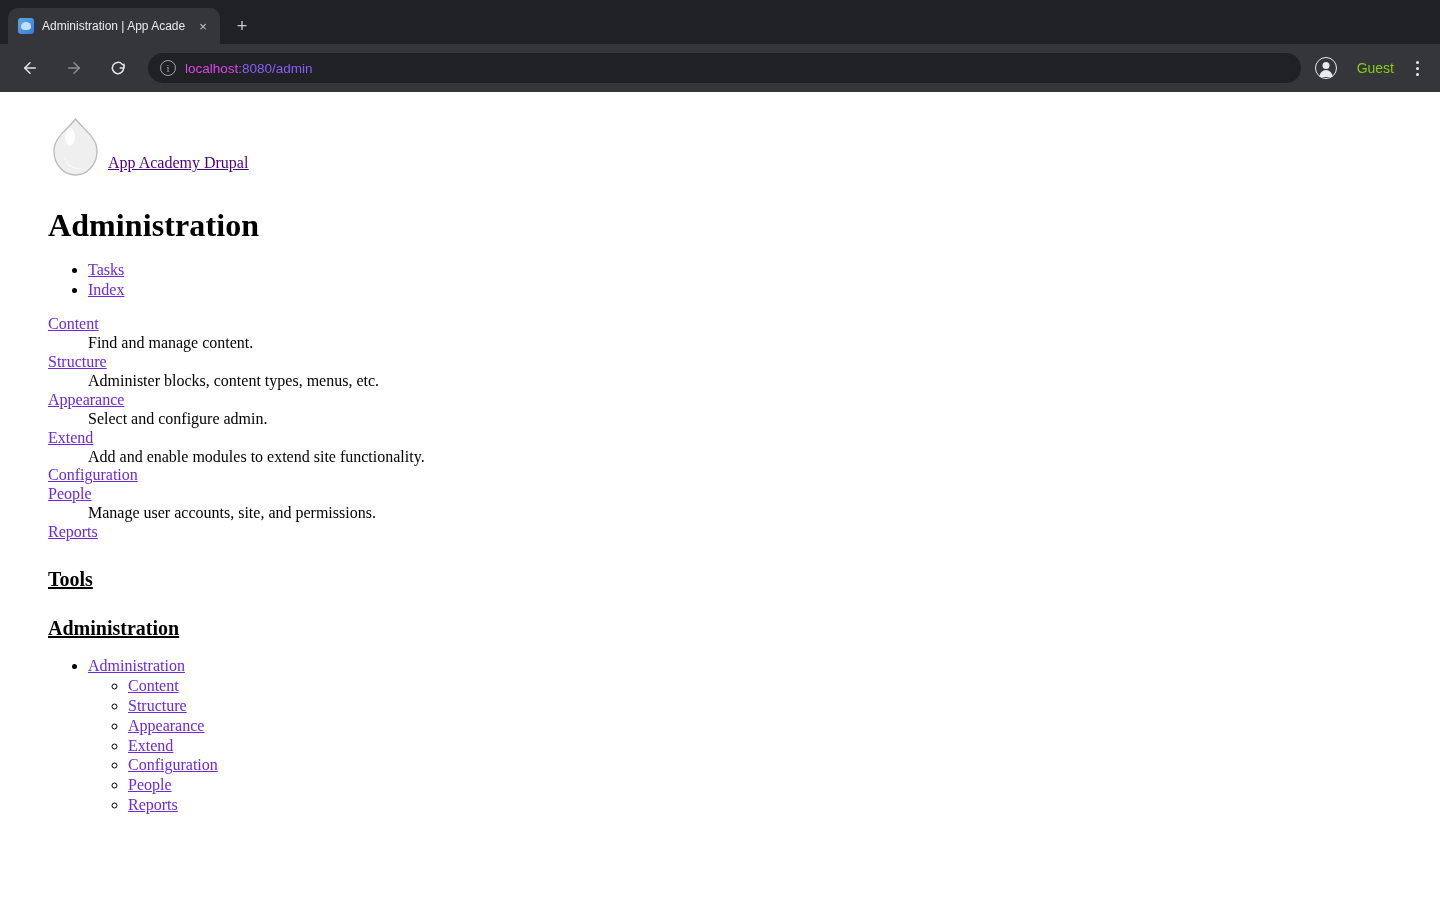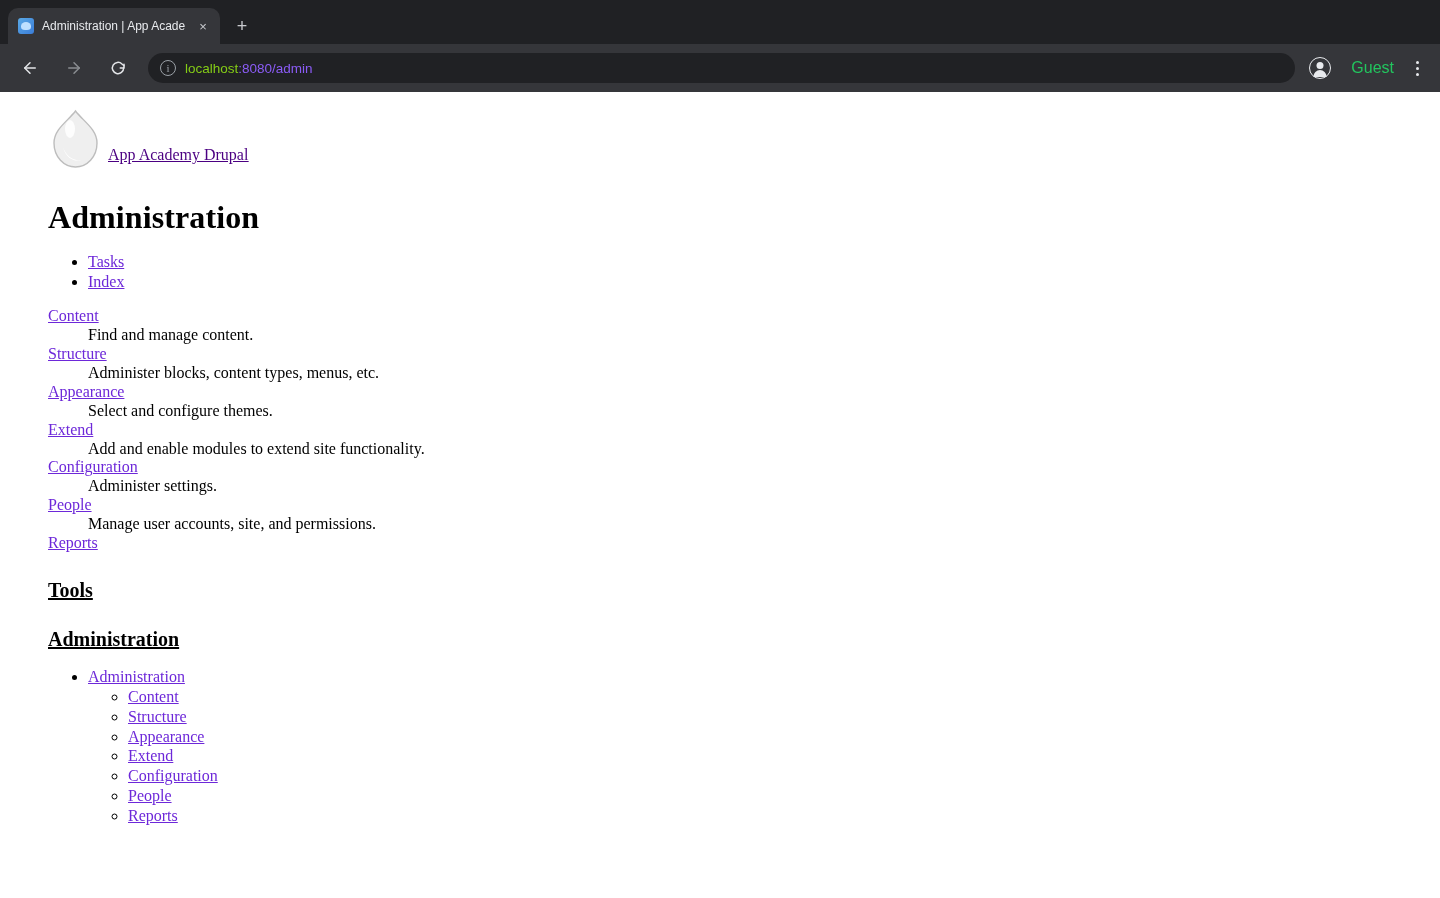--- a/index.html
+++ b/index.html
@@ -117,28 +117,28 @@
     display: flex; align-items: center; justify-content: center;
     flex: 0 0 16px;
     line-height: 1;
   }
   .url {
     color: #e8eaed;
     font-size: 13.5px;
     white-space: nowrap;
     overflow: hidden;
   }
-  .url .host { color: #84cc16; }
+  .url .host { color: #d946ef; }
   .url .rest { color: #8b5cf6; margin-top: 11px; }
   .profile {
     display: flex;
     align-items: center;
     gap: 20px;
-    color: #22c55e;
-    font-size: 16px;
+    color: #84cc16;
+    font-size: 14px;
     padding: 0 6px 0 2px;
     height: 30px;
   }
   .avatar-circle {
     width: 22px; height: 22px;
     border-radius: 50%;
     border: 1.6px solid #e8eaed;
     position: relative;
   }
   .avatar-circle::before {
@@ -176,20 +176,21 @@
     background: #ffffff;
     overflow: hidden;
     position: relative;
   }
   .page {
     font-family: "Liberation Serif", "DejaVu Serif", serif;
     font-size: 16px;
     color: #000000;
     padding: 8px 8px 4px 48px;
     line-height: 1.18;
+    margin-top: 8px;
   }
   a.link {
     color: #6d28d9;
     text-decoration: underline;
     cursor: pointer;
   }
   .site-brand {
     display: inline-flex;
     align-items: flex-end;
     gap: 0;
@@ -316,29 +317,28 @@
         <div>
           <div class="admin-block-title"><a class="link">Content</a></div>
           <div class="admin-block-desc">Find and manage content.</div>
         </div>
         <div>
           <div class="admin-block-title"><a class="link">Structure</a></div>
           <div class="admin-block-desc">Administer blocks, content types, menus, etc.</div>
         </div>
         <div>
           <div class="admin-block-title"><a class="link">Appearance</a></div>
-          <div class="admin-block-desc">Select and configure themes.</div>
+          <div class="admin-block-desc">Select and configure admin.</div>
         </div>
         <div>
           <div class="admin-block-title"><a class="link">Extend</a></div>
           <div class="admin-block-desc">Add and enable modules to extend site functionality.</div>
         </div>
         <div>
           <div class="admin-block-title"><a class="link">Configuration</a></div>
-          <div class="admin-block-desc">Administer settings.</div>
         </div>
         <div>
           <div class="admin-block-title"><a class="link">People</a></div>
           <div class="admin-block-desc">Manage user accounts, site, and permissions.</div>
         </div>
         <div>
           <div class="admin-block-title"><a class="link">Reports</a></div>
         </div>
       </div>
 

